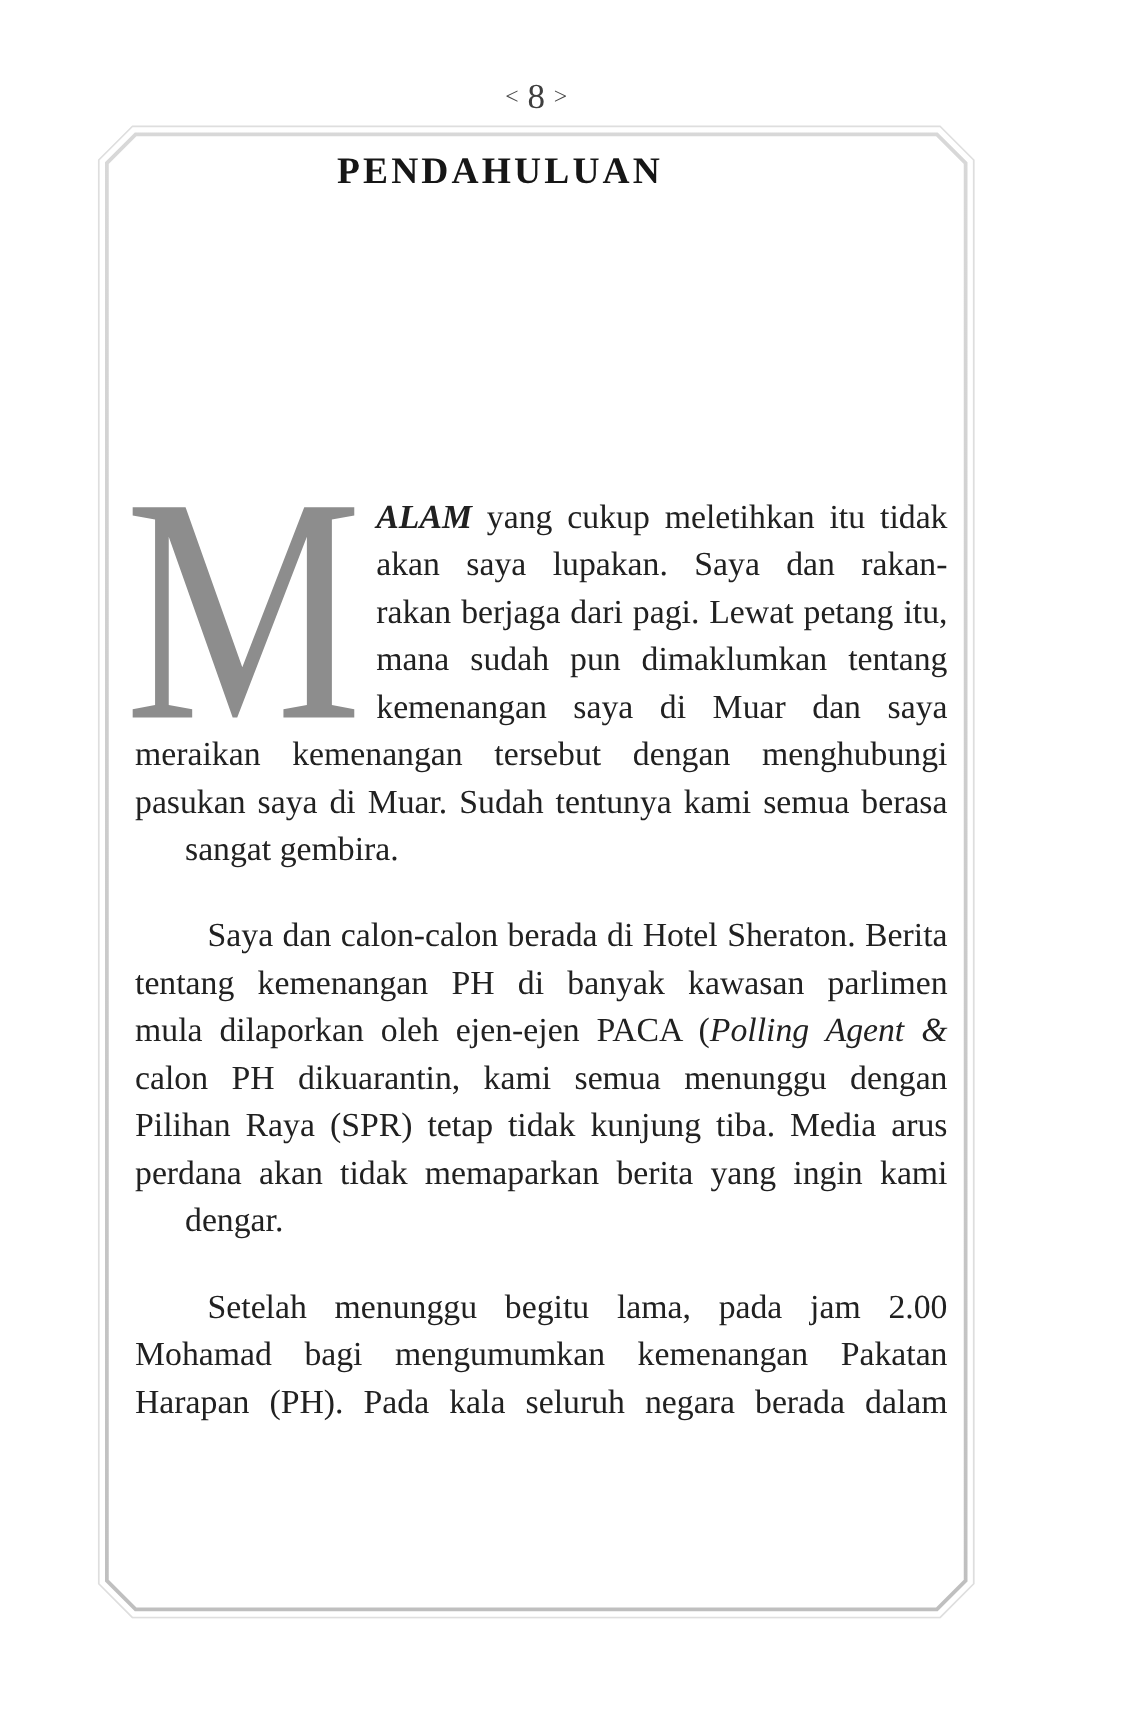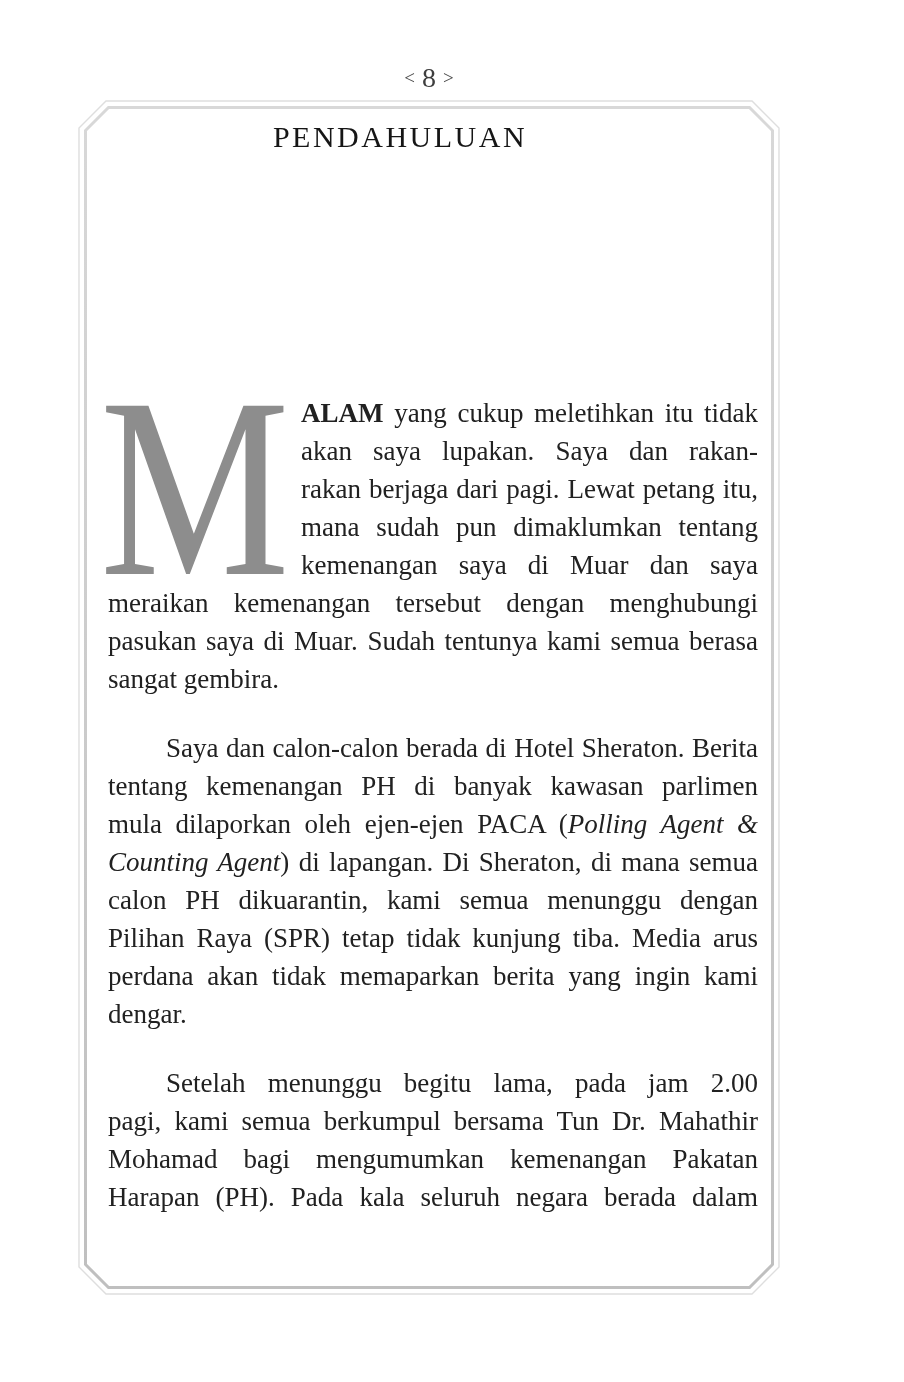--- a/index.html
+++ b/index.html
@@ -40,43 +40,43 @@
 
   .chapter-title {
     position: absolute;
     top: 119px;
     left: 78px;
     width: 644px;
     margin: 0;
     text-align: center;
     font-size: 30px;
     line-height: 35px;
-    font-weight: normal;
+    font-weight: bold;
     letter-spacing: 2.5px;
     color: #161616;
   }
 
   .body-text {
     position: absolute;
     left: 108px;
     top: 394px;
     width: 650px;
     font-size: 27px;
     line-height: 38px;
     color: #212121;
   }
 
   .line {
     text-align: justify;
     text-align-last: justify;
     -moz-text-align-last: justify;
   }
-  .line.nojust { text-align: left; text-align-last: left; -moz-text-align-last: left; }
+  .line.nojust { text-align: left; text-align-last: left; margin-left: 40px; -moz-text-align-last: left; }
   .line.indent { text-indent: 58px; }
-  .line .b { font-weight: bold; }
+  .line .b { font-weight: bold; font-style: italic; }
   .line .i { font-style: italic; margin-top: 12px; }
 
   .paragraph + .paragraph { margin-top: 31px; }
 
   .drop-row { display: flex; }
   .drop-col { flex: none; width: 193px; position: relative; }
   .beside-col { flex: 1; min-width: 0; }
   .dropcap-letter {
     position: absolute;
     top: -35px;
@@ -126,27 +126,25 @@
           </div>
         </div>
         <div class="line"><span>meraikan kemenangan tersebut dengan menghubungi</span></div>
         <div class="line"><span>pasukan saya di Muar. Sudah tentunya kami semua berasa</span></div>
         <div class="line nojust"><span>sangat gembira.</span></div>
       </div>
       <div class="paragraph">
         <div class="line indent"><span>Saya dan calon-calon berada di Hotel Sheraton. Berita</span></div>
         <div class="line"><span>tentang kemenangan PH di banyak kawasan parlimen</span></div>
         <div class="line"><span>mula dilaporkan oleh ejen-ejen PACA (</span><span class="i">Polling Agent &amp;</span></div>
-        <div class="line"><span class="i">Counting Agent</span><span>) di lapangan. Di Sheraton, di mana semua</span></div>
         <div class="line"><span>calon PH dikuarantin, kami semua menunggu dengan</span></div>
         <div class="line"><span>Pilihan Raya (SPR) tetap tidak kunjung tiba. Media arus</span></div>
         <div class="line"><span>perdana akan tidak memaparkan berita yang ingin kami</span></div>
         <div class="line nojust"><span>dengar.</span></div>
       </div>
       <div class="paragraph">
         <div class="line indent"><span>Setelah menunggu begitu lama, pada jam 2.00</span></div>
-        <div class="line"><span>pagi, kami semua berkumpul bersama Tun Dr. Mahathir</span></div>
         <div class="line"><span>Mohamad bagi mengumumkan kemenangan Pakatan</span></div>
         <div class="line"><span>Harapan (PH). Pada kala seluruh negara berada dalam</span></div>
       </div>
     </div>
 
 </div>
 
 </body></html>

